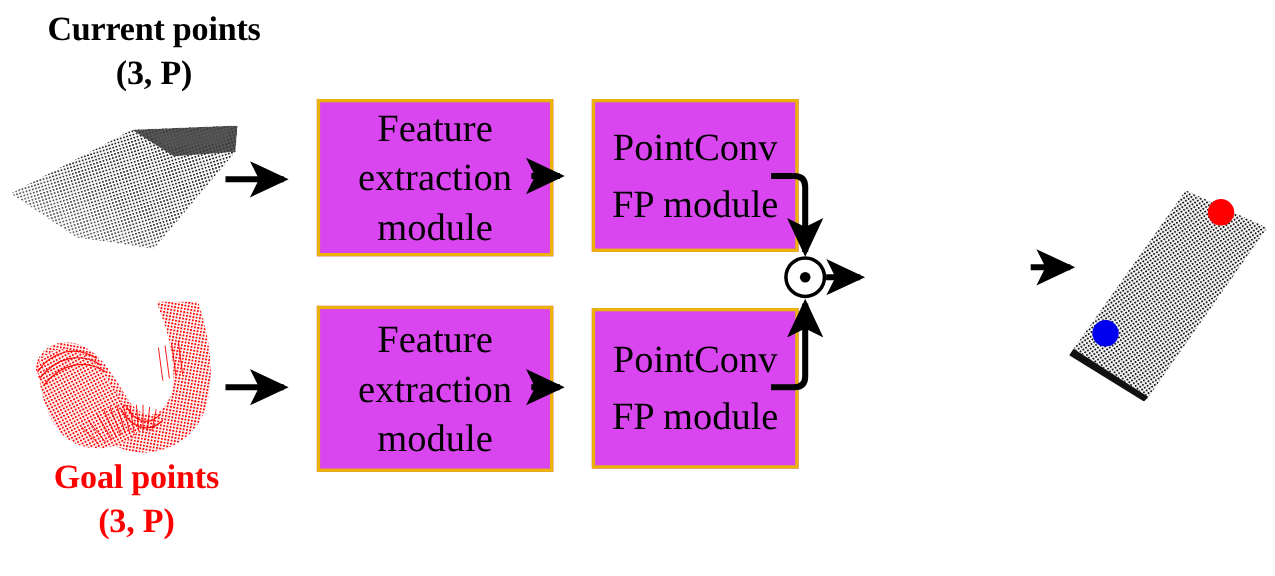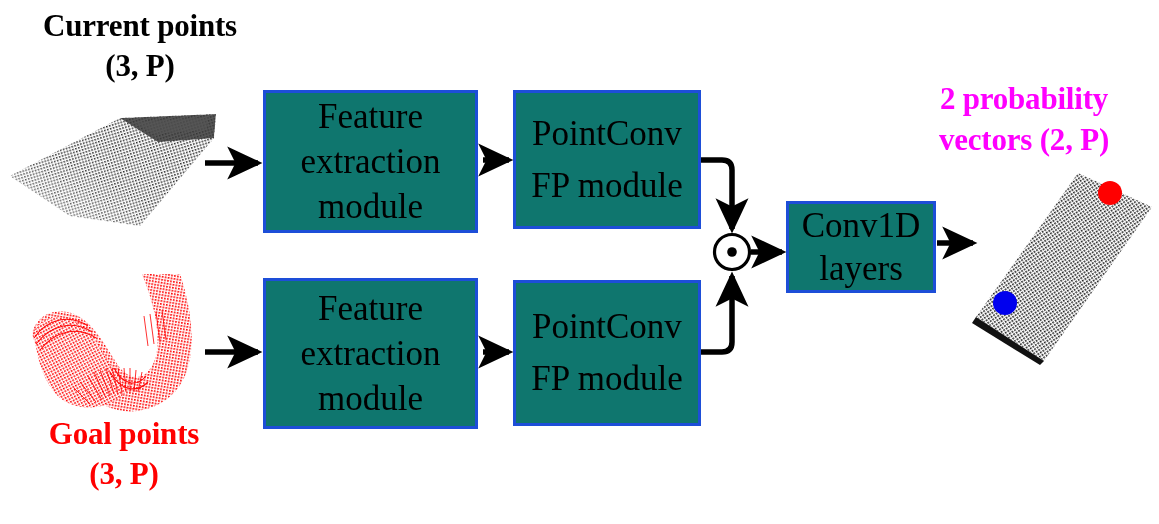--- a/index.html
+++ b/index.html
@@ -47,30 +47,31 @@
     color: #ff00ff;
     text-align: center;
     width: 262px;
     line-height: 41px;
   }
 
   
   .box {
     position: absolute;
     box-sizing: border-box;
-    border: 3px solid #1d4ed8;
-    background: #0f766e;
+    border: 3px solid #eab308;
+    background: #d946ef;
     display: flex;
     align-items: center;
     justify-content: center;
     text-align: center;
     font-family: "Liberation Serif", "DejaVu Serif", serif;
     font-weight: normal;
     color: #000000;
     white-space: pre-line;
+    margin-left: 25px;
   }
   #box-feature-top    { left: 263px; top: 90px;  width: 215px; height: 143px; font-size: 35px; line-height: 45px; }
   #box-pointconv-top  { left: 513px; top: 90px;  width: 188px; height: 139px; font-size: 35px; line-height: 52px; }
   #box-feature-bottom { left: 263px; top: 278px; width: 215px; height: 151px; font-size: 35px; line-height: 45px; }
   #box-pointconv-bot  { left: 513px; top: 280px; width: 188px; height: 146px; font-size: 35px; line-height: 52px; }
   #box-conv1d         { left: 786px; top: 201px; width: 150px; height: 92px;  font-size: 35px; line-height: 43px; }
 
   
   #wires {
     position: absolute;
@@ -93,22 +94,20 @@
 <body>
 
 <div id="canvas">
 
   <div class="label" id="label-current-points">Current points
 (3, P)</div>
 
   <div class="label" id="label-goal-points">Goal points
 (3, P)</div>
 
-  <div class="label" id="label-output">2 probability
-vectors (2, P)</div>
 
   <svg class="cloud" id="cloud-current" viewBox="0 0 210 125">
     <defs>
       <clipPath id="clip-flat">
         <path d="M 2 68 L 112 10 L 208 6 L 206 30 L 132 118 L 62 108 Z"></path>
       </clipPath>
       <pattern id="dots-black" width="3" height="3" patternUnits="userSpaceOnUse">
         <rect width="3" height="3" fill="#ffffff"></rect>
         <rect x="0" y="0" width="1.6" height="1.6" fill="#1a1a1a"></rect>
       </pattern>
@@ -215,22 +214,20 @@
   <div class="box" id="box-pointconv-top">PointConv
 FP module</div>
 
   <div class="box" id="box-feature-bottom">Feature
 extraction
 module</div>
 
   <div class="box" id="box-pointconv-bot">PointConv
 FP module</div>
 
-  <div class="box" id="box-conv1d">Conv1D
-layers</div>
 
   <svg id="wires">
     <defs>
       <marker id="ah" markerWidth="7" markerHeight="7" refX="5.6" refY="3.2" orient="auto" markerUnits="strokeWidth">
         <path d="M 0 0.2 L 6.4 3.2 L 0 6.2 L 1.5 3.2 Z" fill="#000000"></path>
       </marker>
     </defs>
 
     <g stroke="#000000" stroke-width="5.5" fill="none" marker-end="url(#ah)">
       <line x1="205" y1="163" x2="258" y2="163"></line>

